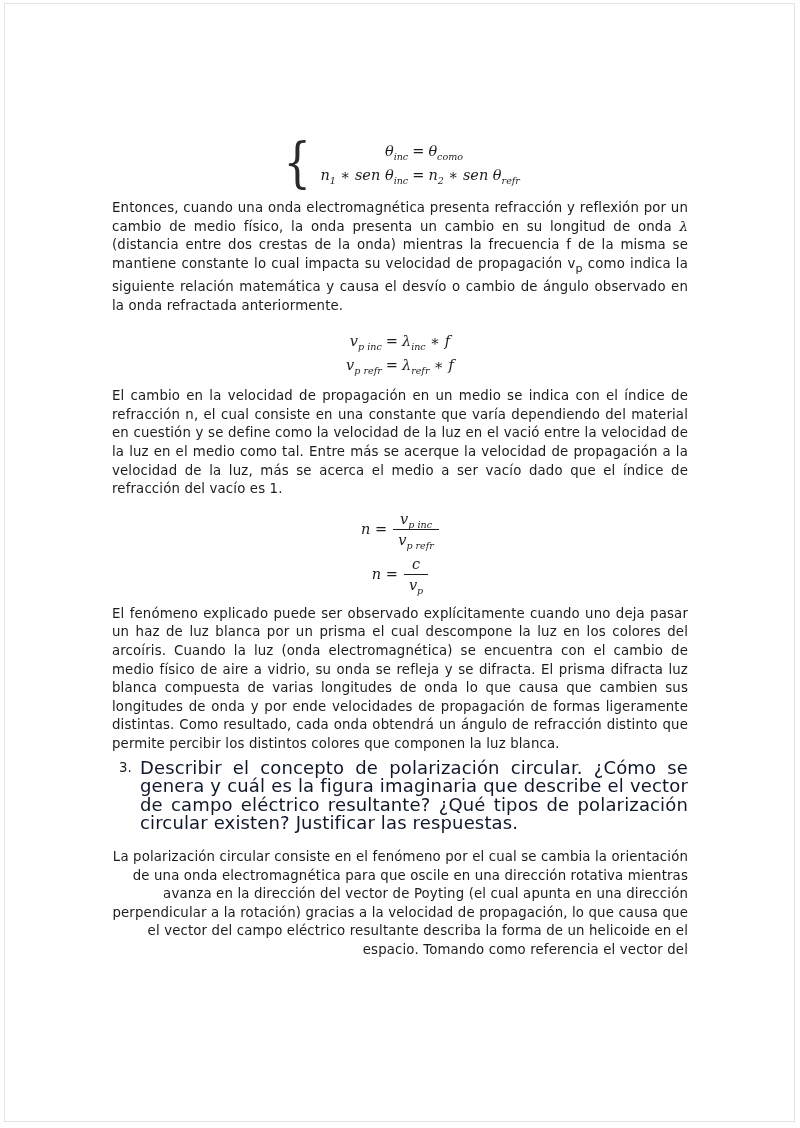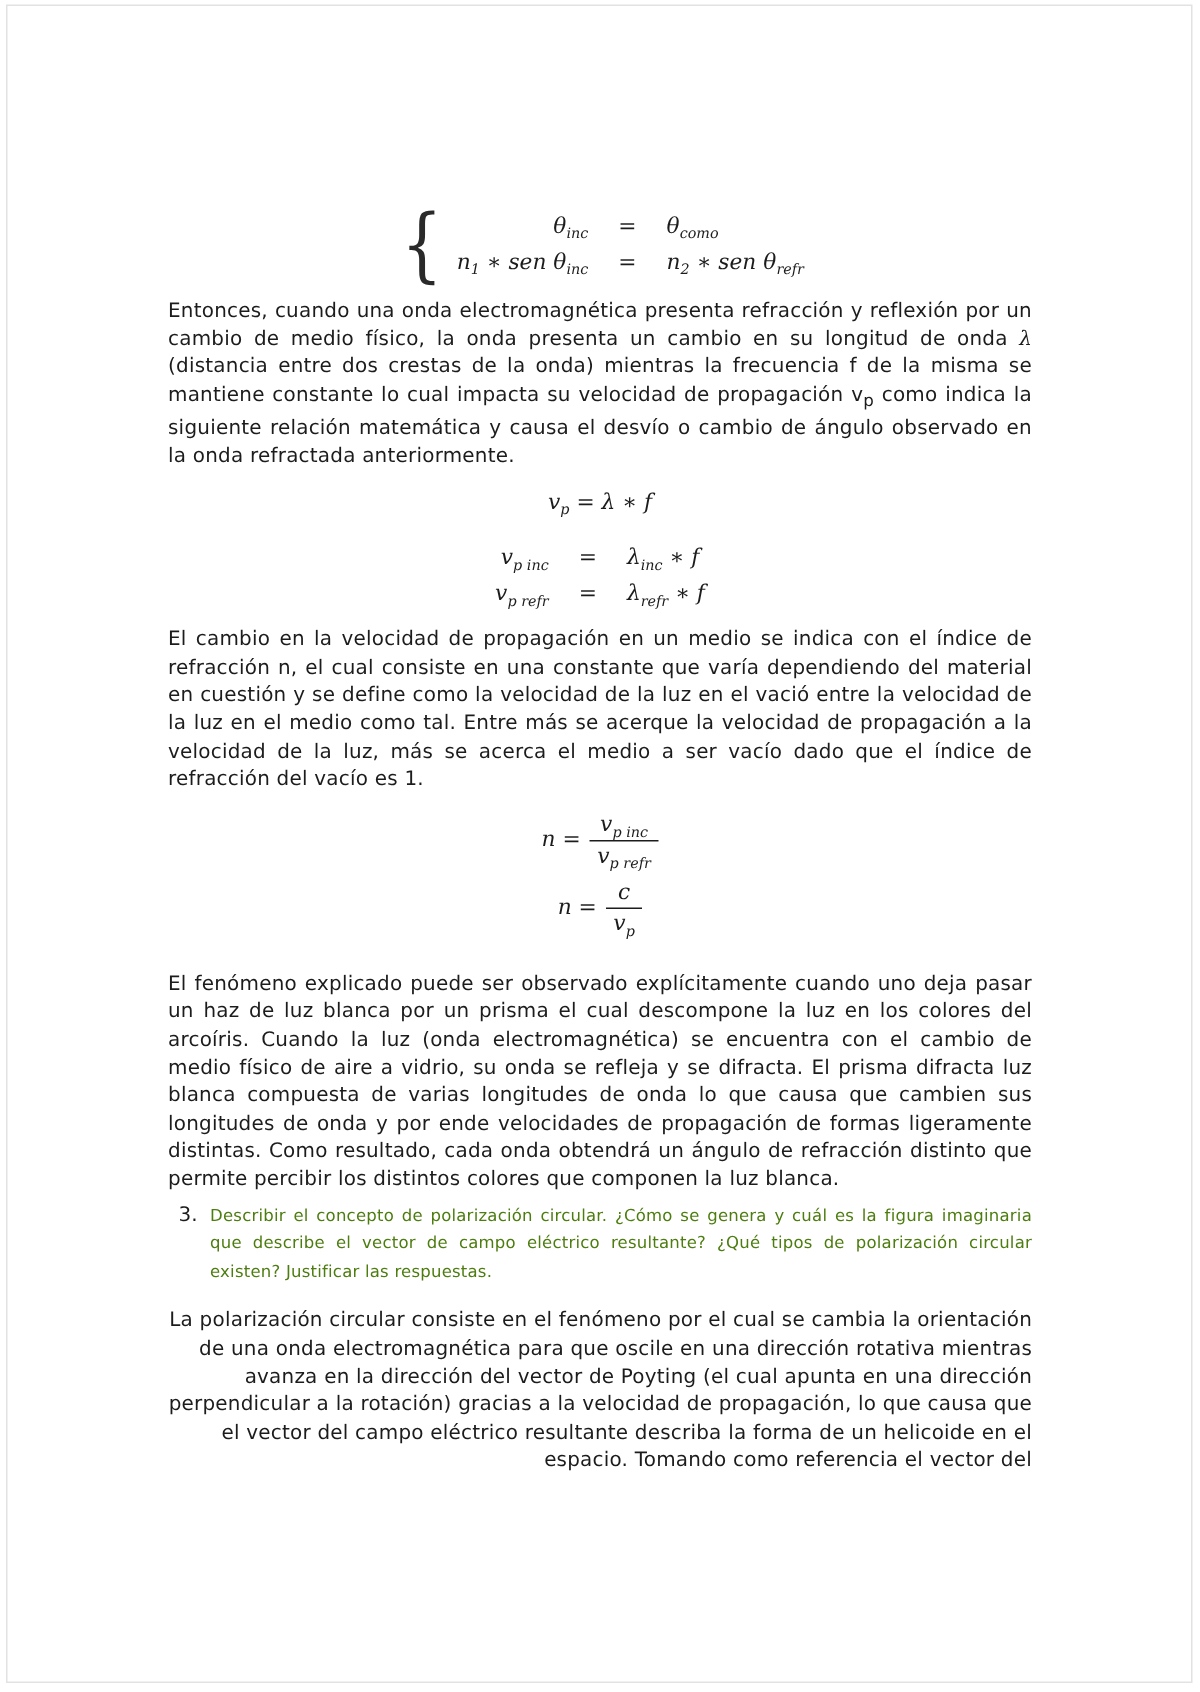--- a/index.html
+++ b/index.html
@@ -61,21 +61,21 @@
     font-size: 54px;
     font-weight: 300;
     color: #2a2a2a;
     line-height: 56px;
     margin-right: 6px;
     transform: scaleX(0.8);
   }
   .eq-grid {
     display: grid;
     grid-template-columns: auto auto auto;
-    column-gap: 20px;
+    column-gap: 4px;
     line-height: 24px;
   }
   .eq-grid .l { text-align: right; }
   .eq-grid .m { text-align: center; }
   .eq-grid .r { text-align: left; }
 
   .eq-center {
     text-align: center;
     width: 576px;
     line-height: 22px;
@@ -105,43 +105,43 @@
     border-bottom: 1px solid #1c1c1c;
     padding: 0 5px 2px 5px;
   }
   .frac .den {
     display: block;
     padding: 2px 5px 0 5px;
   }
 
   .p1 { margin-top: 0; }
   .p2 { margin-top: 10px; }
-  .p3 { margin-top: 24px; }
+  .p3 { margin-top: 12px; }
   .p4 { margin-top: 5px; }
   .p5 { margin-top: 15px; }
 
   .list-item {
     margin-top: 5px;
     width: 576px;
     display: flex;
   }
   .list-item .marker {
     flex: 0 0 28px;
     box-sizing: border-box;
     padding-left: 7px;
     font-size: 13.3px;
     line-height: 18.6px;
     color: #1c1c1c;
   }
   .list-item .li-text {
     flex: 1;
-    font-size: 11px;
+    font-size: 18px;
     line-height: 18.6px;
     letter-spacing: 0.15px;
-    color: #4d7c0f;
+    color: #0f172a;
     text-align: justify;
   }
 </style>
 </head>
 <body>
 
 <div class="canvas">
   <div class="page">
 
     <div class="eq-system math">
@@ -151,21 +151,20 @@
         <span class="m">=</span>
         <span class="r"><span>θ</span><sub>como</sub></span>
         <span class="l"><span>n</span><sub>1</sub><span> ∗ sen </span><span>θ</span><sub>inc</sub></span>
         <span class="m">=</span>
         <span class="r"><span>n</span><sub>2</sub><span> ∗ sen </span><span>θ</span><sub>refr</sub></span>
       </div>
     </div>
 
     <p class="para p1"><span>Entonces, cuando una onda electromagnética presenta refracción y reflexión por un cambio de medio físico, la onda presenta un cambio en su longitud de onda </span><span class="mi">λ</span><span> (distancia entre dos crestas de la onda) mientras la frecuencia f de la misma se mantiene constante lo cual impacta su velocidad de propagación v</span><sub>p</sub><span> como indica la siguiente relación matemática y causa el desvío o cambio de ángulo observado en la onda refractada anteriormente.</span></p>
 
-    <div class="eq-center eq-vp math"><span>v</span><sub>p</sub><span> = λ ∗ f</span></div>
 
     <div class="eq-pair-wrap math">
       <div class="eq-grid">
         <span class="l"><span>v</span><sub>p inc</sub></span>
         <span class="m">=</span>
         <span class="r"><span>λ</span><sub>inc</sub><span> ∗ f</span></span>
         <span class="l"><span>v</span><sub>p refr</sub></span>
         <span class="m">=</span>
         <span class="r"><span>λ</span><sub>refr</sub><span> ∗ f</span></span>
       </div>

